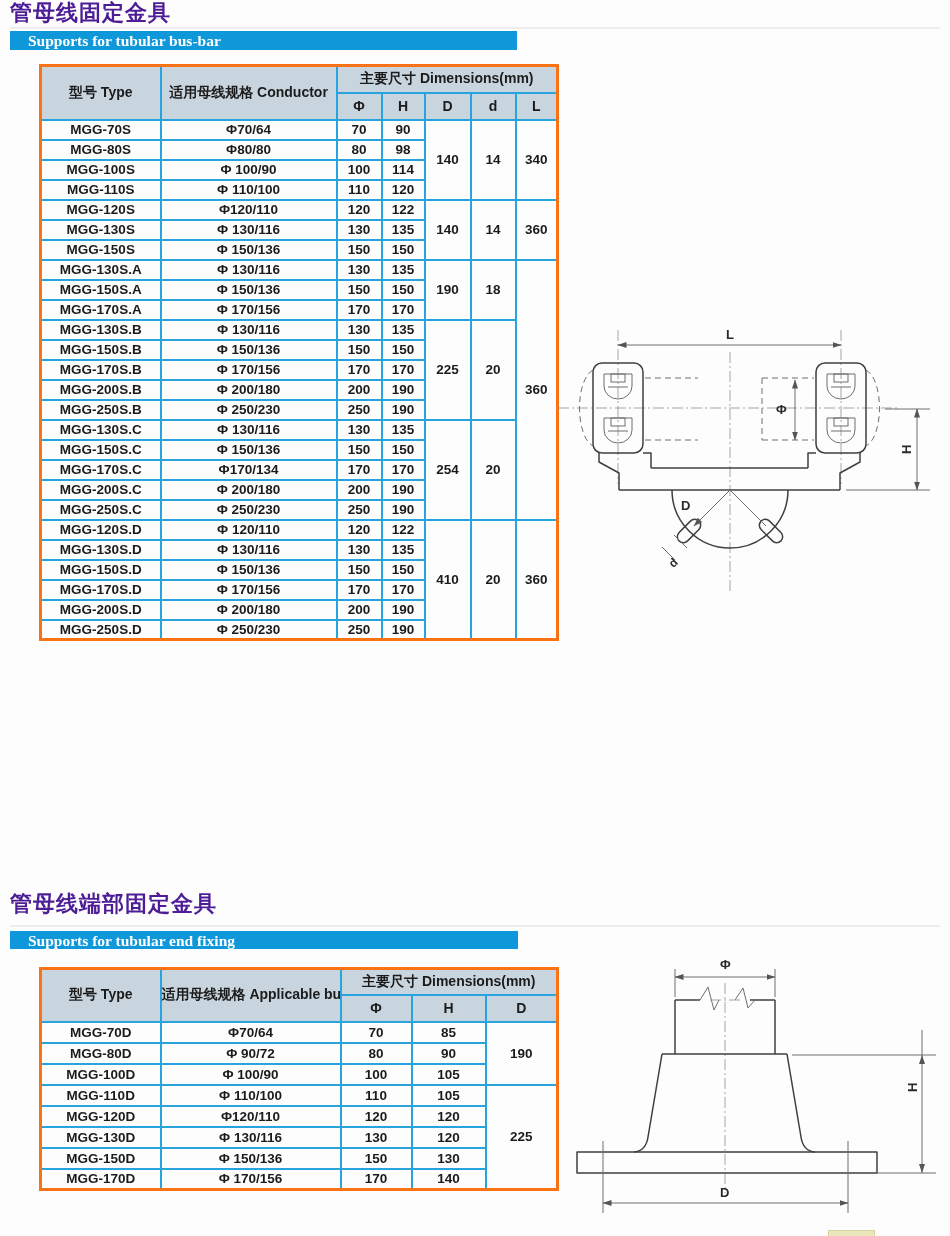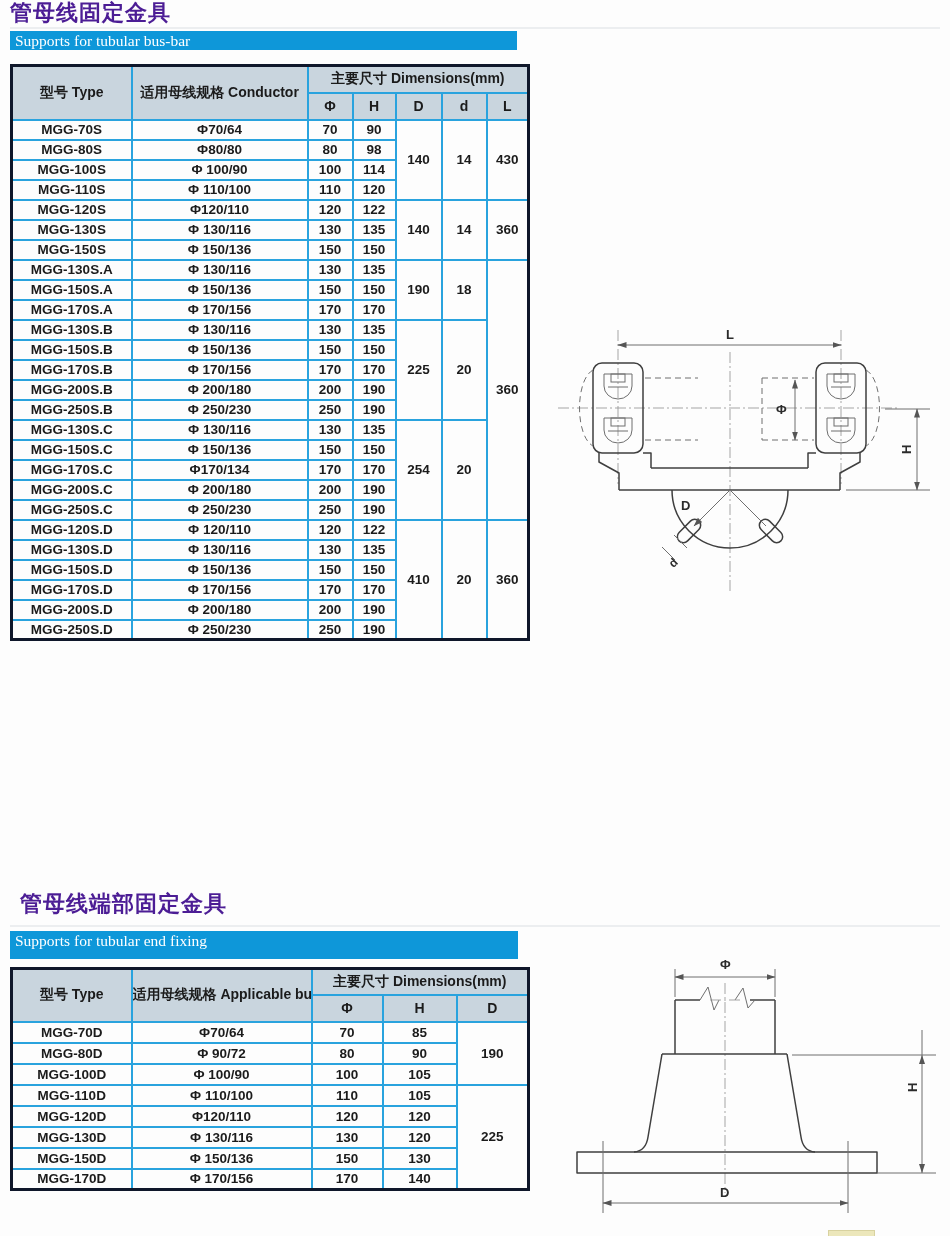--- a/index.html
+++ b/index.html
@@ -3,23 +3,23 @@
 <meta charset="utf-8">
 <style>
   html,body{margin:0;padding:0;}
   body{width:950px;height:1236px;position:relative;background:#fdfdfd;
        font-family:"Liberation Sans",sans-serif;overflow:hidden;}
   .abs{position:absolute;}
   .sec-title{font-family:"Liberation Serif","DejaVu Serif",serif;font-weight:900;
              font-size:22px;color:#4c1d95;letter-spacing:1px;line-height:1;}
   .title-rule{height:2px;background:#eceef0;}
   .banner{background:#0e97d9;color:#ffffff;font-family:"Liberation Serif","DejaVu Serif",serif;
-          font-weight:normal;font-size:15.5px;line-height:19px;padding-left:5px;box-sizing:border-box;}
+          font-weight:bold;font-size:15.5px;line-height:19px;padding-left:18px;box-sizing:border-box;}
   table{border-collapse:collapse;table-layout:fixed;background:#fdfdfd;}
-  .spec-table{border:3px solid #0f172a;}
+  .spec-table{border:3px solid #f97316;margin-left:29px;}
   .spec-table th,.spec-table td{border:2px solid #29a3de;text-align:center;vertical-align:middle;
           color:#1b1b1b;font-weight:bold;padding:0;overflow:hidden;white-space:nowrap;}
   .spec-table th{background:#c9d5de;font-size:14px;}
   .spec-table td{font-size:13.5px;background:#fdfdfd;}
   #table1 tbody tr{height:20px;}
   #table1 thead tr{height:27px;}
   #table2 tbody tr{height:21px;}
   #table2 thead tr{height:26.5px;}
   svg text{font-family:"Liberation Sans",sans-serif;font-weight:bold;fill:#2b2b2b;font-size:13px;}
   .part{stroke:#3f3f3f;stroke-width:1.5;fill:none;stroke-linejoin:round;}
@@ -61,21 +61,21 @@
       </tr>
     </thead>
     <tbody>
       <tr>
         <td>MGG-70S</td>
         <td>Φ70/64</td>
         <td>70</td>
         <td>90</td>
         <td rowspan="4">140</td>
         <td rowspan="4">14</td>
-        <td rowspan="4">430</td>
+        <td rowspan="4">340</td>
       </tr>
       <tr>
         <td>MGG-80S</td>
         <td>Φ80/80</td>
         <td>80</td>
         <td>98</td>
       </tr>
       <tr>
         <td>MGG-100S</td>
         <td>Φ 100/90</td>
@@ -312,23 +312,23 @@
     <line class="dim" x1="124" y1="213" x2="137" y2="226"></line>
     <text x="120" y="246" transform="rotate(-45 122 242)" style="font-size:12px">d</text>
   </g>
 
   <line class="dim" x1="335" y1="87" x2="380" y2="87"></line>
   <line class="dim" x1="296" y1="168" x2="380" y2="168"></line>
   <line class="dim" x1="367" y1="87" x2="367" y2="168" marker-start="url(#ar)" marker-end="url(#ar)"></line>
   <text x="352" y="133" transform="rotate(-90 356 128)">H</text>
 </svg>
 
-<div class="abs sec-title" style="left:20px;top:893px;">管母线端部固定金具</div>
+<div class="abs sec-title" style="left:10px;top:893px;">管母线端部固定金具</div>
 <div class="abs title-rule" style="left:10px;top:925px;width:930px;"></div>
-<div class="abs banner" style="left:10px;top:931px;width:508px;height:28px;">Supports for tubular end fixing</div>
+<div class="abs banner" style="left:10px;top:931px;width:508px;height:18px;">Supports for tubular end fixing</div>
 
 <table id="table2" class="abs spec-table" style="left:10px;top:967px;width:517px;">
   <colgroup>
     <col style="width:120px">
       <col style="width:180px">
       <col style="width:71px">
     <col style="width:74px">
       <col style="width:72px">
   </colgroup>
 <thead>

